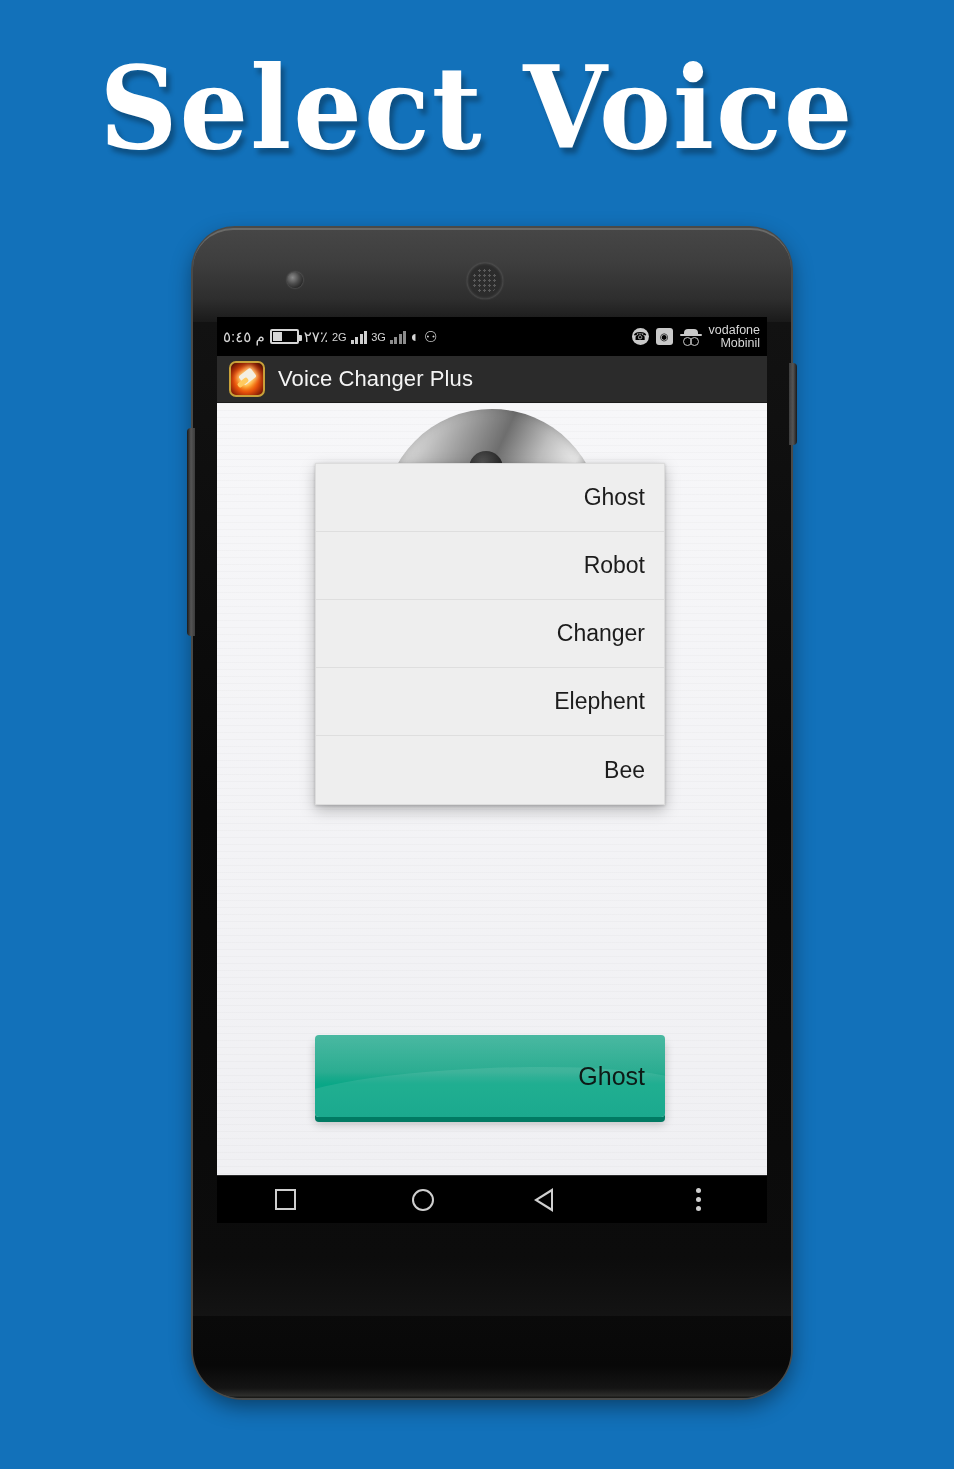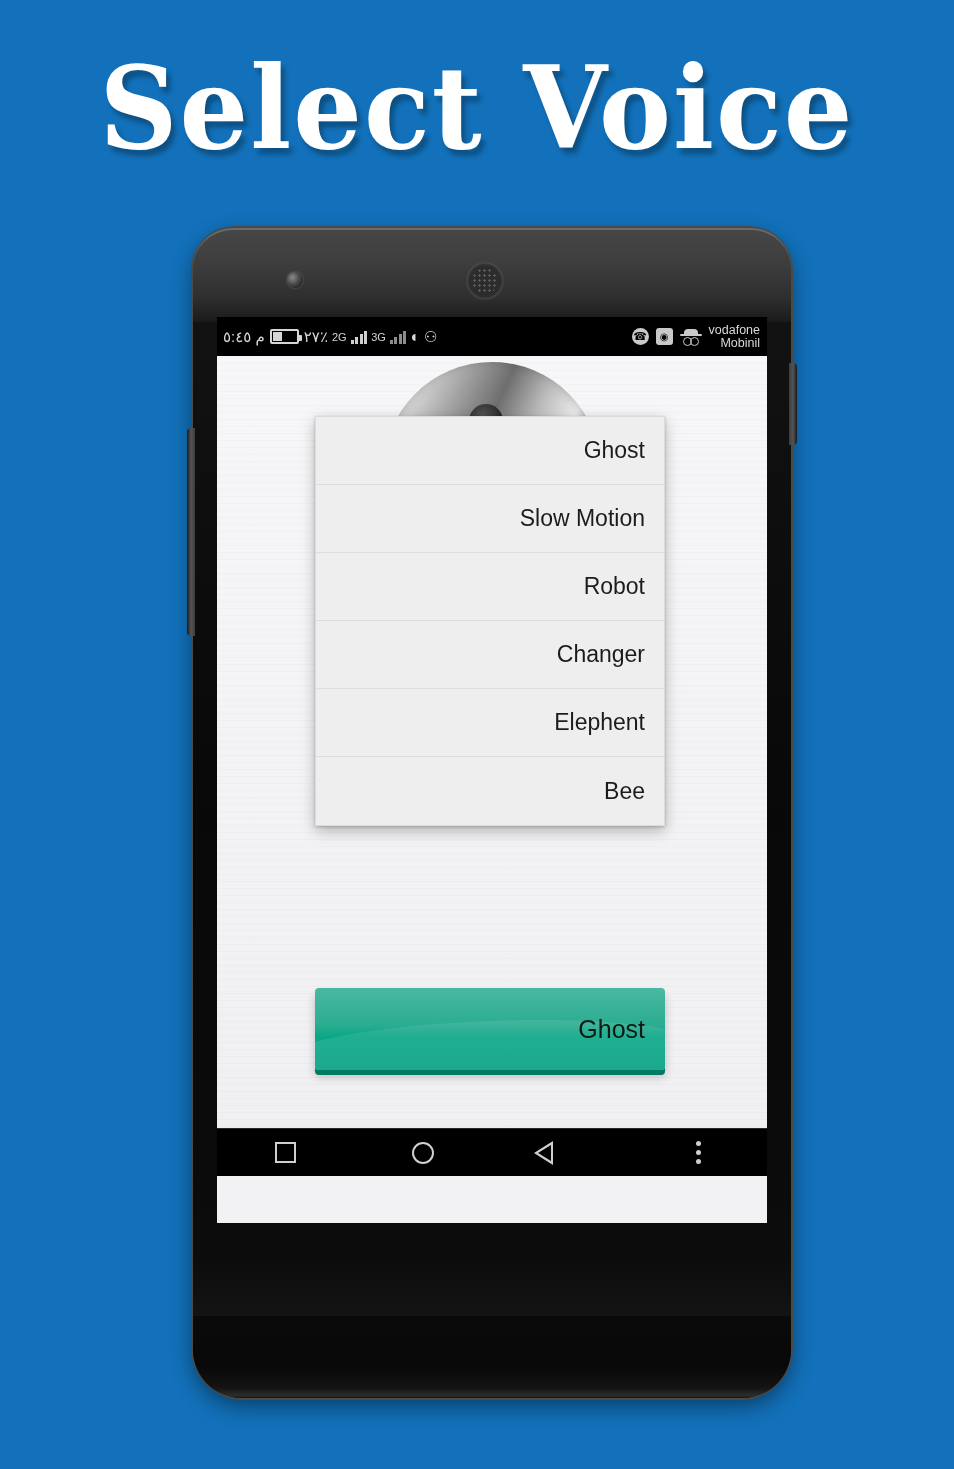--- a/index.html
+++ b/index.html
@@ -345,20 +345,24 @@
             <span class="brim"></span>
             <span class="eyes"></span>
         </span>
         <span id="carrier-text">
           <span>vodafone</span><br>
           <span>Mobinil</span>
         </span>
       </div>
     </div>
 
+    <div id="action-bar">
+      <div id="app-icon"></div>
+      <div id="app-title">Voice Changer Plus</div>
+    </div>
 
     <div id="app-content">
 
       <div id="mic-image">
         <div id="mic-holes">
           <span style="left:86px;  top:42px;  width:34px; height:34px;"></span>
           <span style="left:44px;  top:55px;  width:31px; height:30px;"></span>
           <span style="left:131px; top:55px;  width:31px; height:30px;"></span>
           <span style="left:64px;  top:94px;  width:33px; height:33px;"></span>
           <span style="left:108px; top:94px;  width:33px; height:33px;"></span>
@@ -367,21 +371,20 @@
           <span style="left:86px;  top:140px; width:35px; height:36px;"></span>
           <span style="left:42px;  top:143px; width:33px; height:35px;"></span>
           <span style="left:131px; top:143px; width:33px; height:35px;"></span>
           <span style="left:6px;   top:150px; width:27px; height:32px;"></span>
           <span style="left:172px; top:150px; width:27px; height:32px;"></span>
         </div>
       </div>
 
       <div id="voice-dropdown">
         <div class="dropdown-item">Ghost</div>
-        <div class="dropdown-item">Slow Motion</div>
         <div class="dropdown-item">Robot</div>
         <div class="dropdown-item">Changer</div>
         <div class="dropdown-item">Elephent</div>
         <div class="dropdown-item">Bee</div>
       </div>
 
       <div id="voice-select-button">
         <span id="voice-select-label">Ghost</span>
       </div>
 

